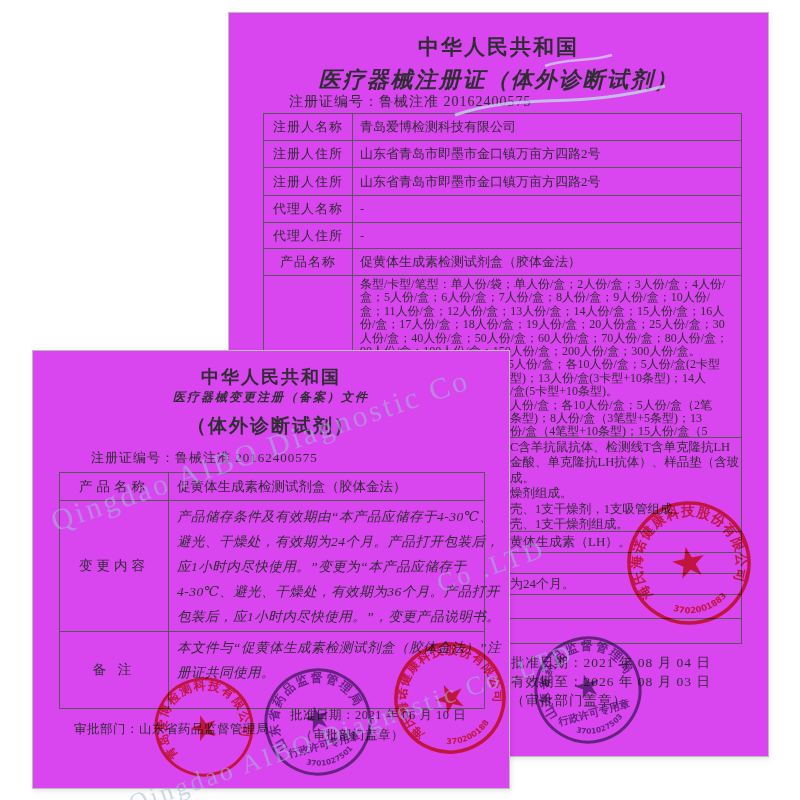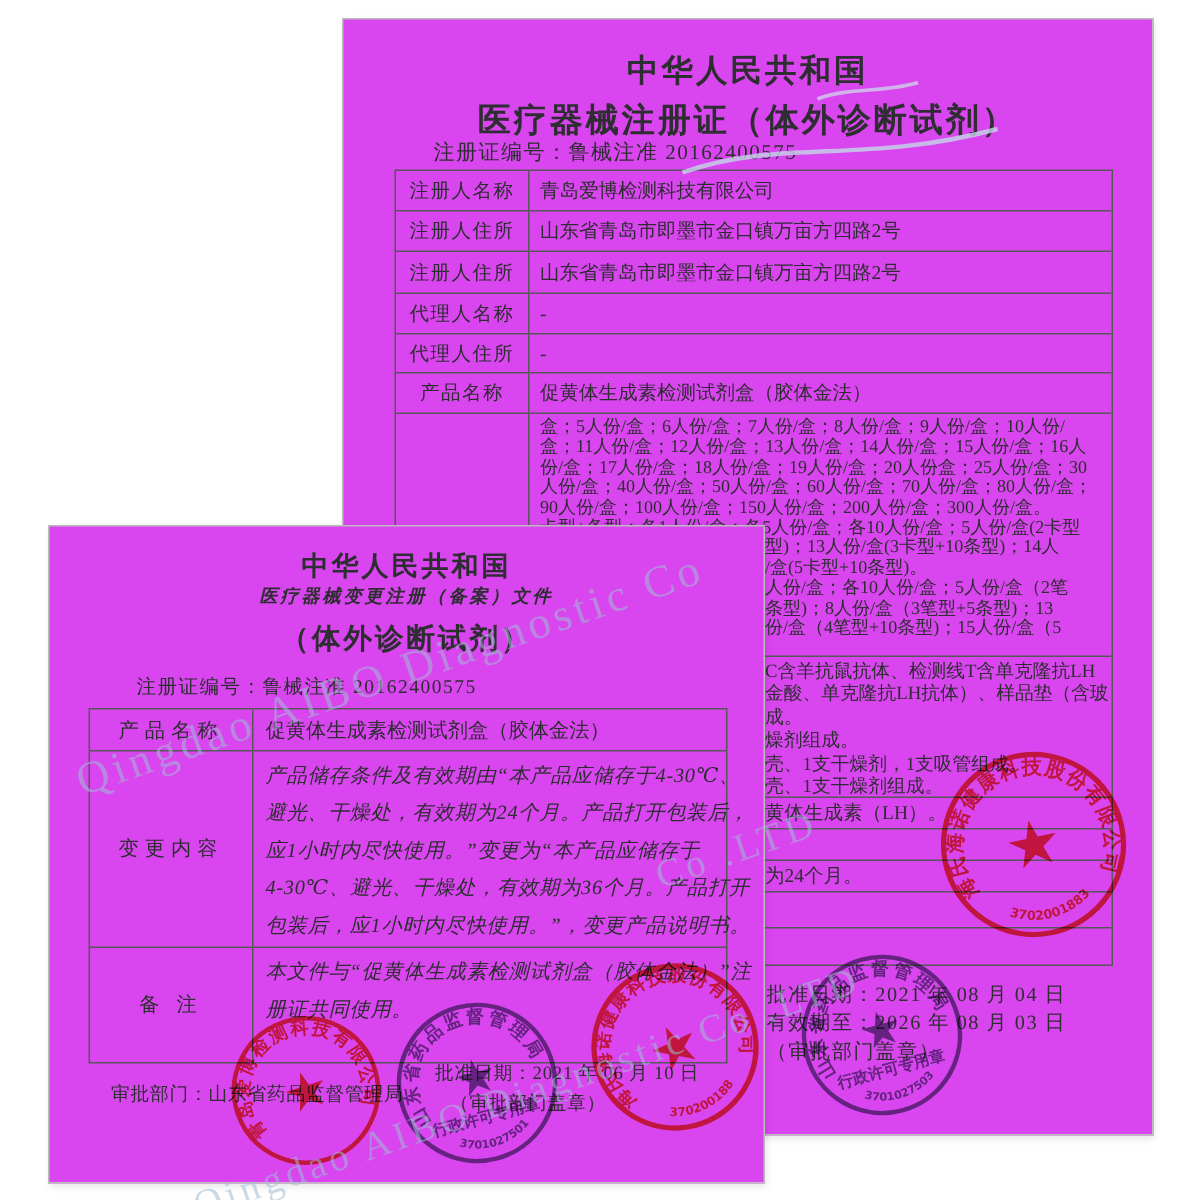--- a/index.html
+++ b/index.html
@@ -2,21 +2,21 @@
 <html><head>
 <meta charset="utf-8">
 <style>
   html,body{margin:0;padding:0;background:#ffffff;width:800px;height:800px;overflow:hidden;}
   .stage{position:relative;width:800px;height:800px;font-family:"Liberation Serif","DejaVu Serif",serif;color:#2e2e32;}
   .page{position:absolute;background:#d946ef;border:1px solid #bcbcbc;box-shadow:1px 2px 5px rgba(0,0,0,.10);}
   .back-page{left:228px;top:12px;width:539px;height:743px;z-index:1;}
   .front-page{left:32px;top:350px;width:476px;height:437px;z-index:3;}
   .ctr{text-align:center;font-weight:bold;letter-spacing:2px;}
   .bt1{position:absolute;left:0;right:0;top:20px;font-size:21px;}
-  .bt2{position:absolute;left:0;right:0;top:52px;font-size:22px;}
+  .bt2{position:absolute;left:0;right:0;top:52px;font-size:22px;font-style:italic;}
   .breg{position:absolute;left:60px;top:80px;font-size:14px;letter-spacing:1px;}
   .btable{position:absolute;left:34px;top:100px;width:477px;border:1px solid #57575a;}
   .brow{display:flex;border-bottom:1px solid #57575a;box-sizing:border-box;}
   .brow:last-child{border-bottom:none;}
   .blabel{width:88px;flex:0 0 88px;border-right:1px solid #57575a;display:flex;align-items:center;justify-content:center;font-size:13px;letter-spacing:1px;}
   .bval{flex:1;padding:1px 7px;font-size:13px;display:flex;align-items:center;}
   .bval.block{display:block;padding-top:2px;}
   .h27{height:27px}.h28{height:28px}.h26{height:26px}
   .hpack{height:162px}.hcomp{height:94px}
   .h21{height:21px}.h24{height:24px}
@@ -77,20 +77,21 @@
         <div class="blabel">代理人住所</div>
         <div class="bval">-</div>
       </div>
       <div class="brow h27">
         <div class="blabel">产品名称</div>
         <div class="bval">促黄体生成素检测试剂盒（胶体金法）</div>
       </div>
       <div class="brow hpack">
         <div class="blabel">包装规格</div>
         <div class="bval block">
+          <div class="pline">条型/卡型/笔型：单人份/袋；单人份/盒；2人份/盒；3人份/盒；4人份/</div>
           <div class="pline">盒；5人份/盒；6人份/盒；7人份/盒；8人份/盒；9人份/盒；10人份/</div>
           <div class="pline">盒；11人份/盒；12人份/盒；13人份/盒；14人份/盒；15人份/盒；16人</div>
           <div class="pline">份/盒；17人份/盒；18人份/盒；19人份/盒；20人份盒；25人份/盒；30</div>
           <div class="pline">人份/盒；40人份/盒；50人份/盒；60人份/盒；70人份/盒；80人份/盒；</div>
           <div class="pline">90人份/盒；100人份/盒；150人份/盒；200人份/盒；300人份/盒。</div>
           <div class="pline">卡型+条型：各1人份/盒；各5人份/盒；各10人份/盒；5人份/盒(2卡型</div>
           <div class="pline frag">型)；13人份/盒(3卡型+10条型)；14人</div>
           <div class="pline frag">/盒(5卡型+10条型)。</div>
           <div class="pline frag">人份/盒；各10人份/盒；5人份/盒（2笔</div>
           <div class="pline frag">条型)；8人份/盒（3笔型+5条型)；13</div>

